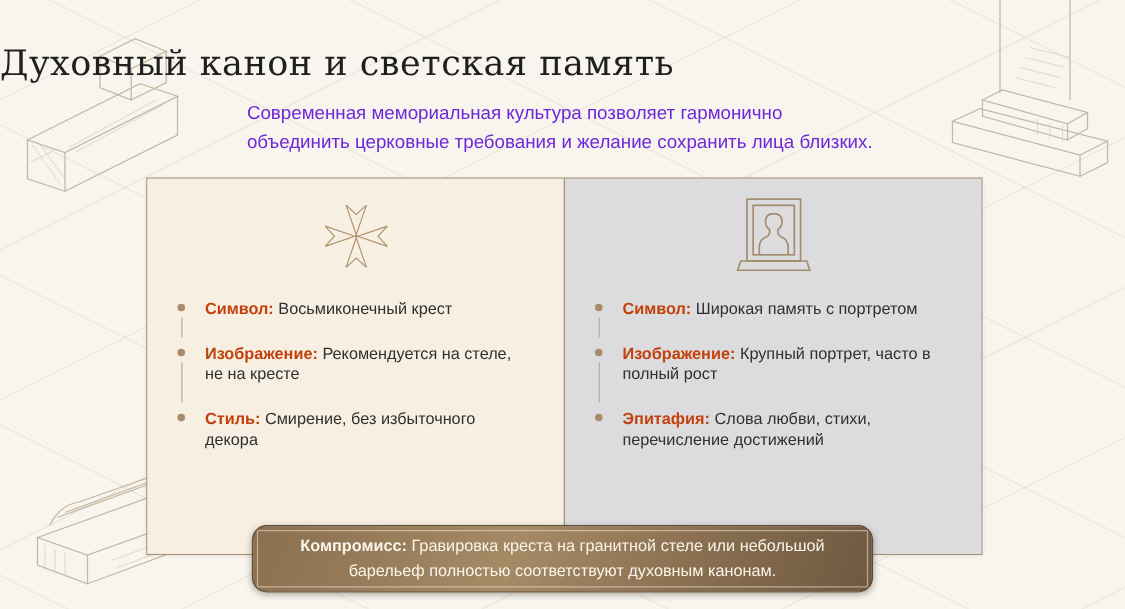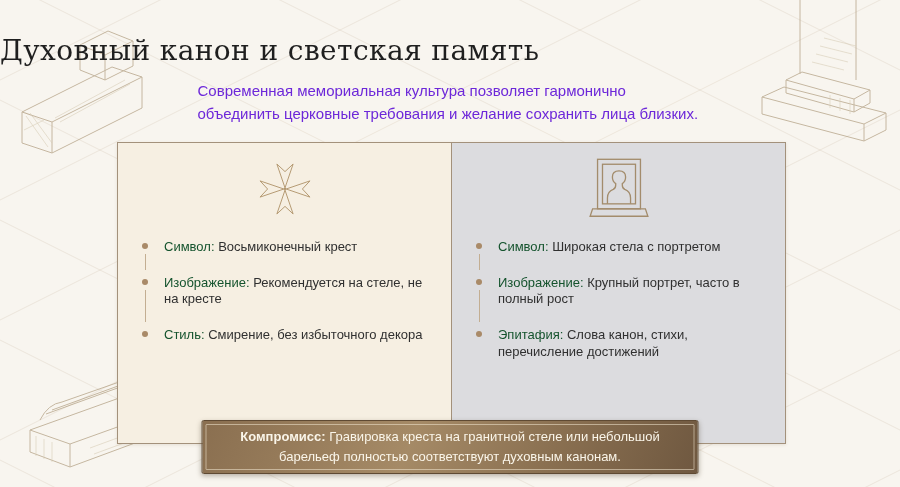--- a/index.html
+++ b/index.html
@@ -36,28 +36,28 @@
   .card-list{padding:4px 26px 0 24px;}
   .list-item{position:relative;padding-left:22px;margin-bottom:19px;font-size:13px;line-height:1.28;}
   .list-item .dot{
     position:absolute;left:0;top:4px;width:6px;height:6px;border-radius:50%;
     background:#a98a68;
   }
   .list-item:not(:last-child)::after{
     content:"";position:absolute;left:2.5px;top:15px;bottom:-14px;width:1px;
     background:#c3ae92;
   }
-  .item-label{font-weight:normal;color:#14532d;}
+  .item-label{font-weight:bold;color:#c2410c;}
   .item-text{color:#303030;}
   
   .banner{
     position:absolute;z-index:3;left:450px;top:420px;transform:translateX(-50%);
     width:497px;box-sizing:border-box;
     background:linear-gradient(112deg,#8a6f50 0%,#a58a66 42%,#8a7051 70%,#6f5840 100%);
-    border:1px solid #5f4a33;border-radius:2px;
+    border:1px solid #5f4a33;border-radius:12px;
     box-shadow:0 2px 5px rgba(60,45,25,.35);
     padding:6px 12px 7px;text-align:center;
   }
   .banner::before{
     content:"";position:absolute;inset:3px;border:1px solid rgba(243,232,210,.55);
     pointer-events:none;border-radius:1px;
   }
   .banner-text{font-size:13px;line-height:1.5;color:#faf5e9;}
   .banner-label{font-weight:bold;}
   
@@ -168,31 +168,31 @@
           <rect x="20" y="9" width="40" height="48"></rect>
           <path d="M26 57 L26 50 Q26 42 33 39.5 Q36 38 36 34 L36 32.5 Q32 30 32 24.5 Q32 17 40 17 Q48 17 48 24.5 Q48 30 44 32.5 L44 34 Q44 38 47 39.5 Q54 42 54 50 L54 57"></path>
           <polygon points="8,63 72,63 75,72 5,72"></polygon>
         </g>
       </svg>
     </div>
     <div class="card-list">
       <div class="list-item">
         <span class="dot"></span>
         <span class="item-label">Символ:</span>
-        <span class="item-text">Широкая стела с портретом</span>
+        <span class="item-text">Широкая память с портретом</span>
       </div>
       <div class="list-item">
         <span class="dot"></span>
         <span class="item-label">Изображение:</span>
         <span class="item-text">Крупный портрет, часто в полный рост</span>
       </div>
       <div class="list-item">
         <span class="dot"></span>
         <span class="item-label">Эпитафия:</span>
-        <span class="item-text">Слова канон, стихи, перечисление достижений</span>
+        <span class="item-text">Слова любви, стихи, перечисление достижений</span>
       </div>
     </div>
   </div>
 
 </div>
 
 <div class="banner">
   <div class="banner-text">
     <span class="banner-label">Компромисс:</span>
     <span>Гравировка креста на гранитной стеле или небольшой барельеф полностью соответствуют духовным канонам.</span>

